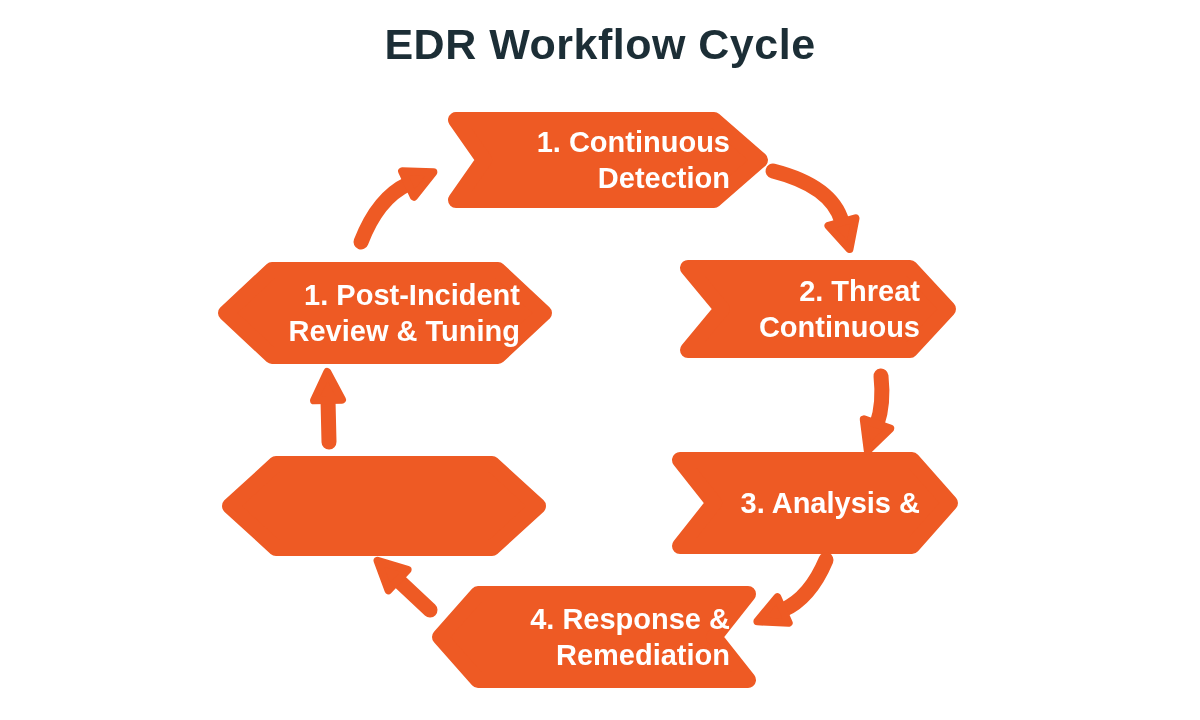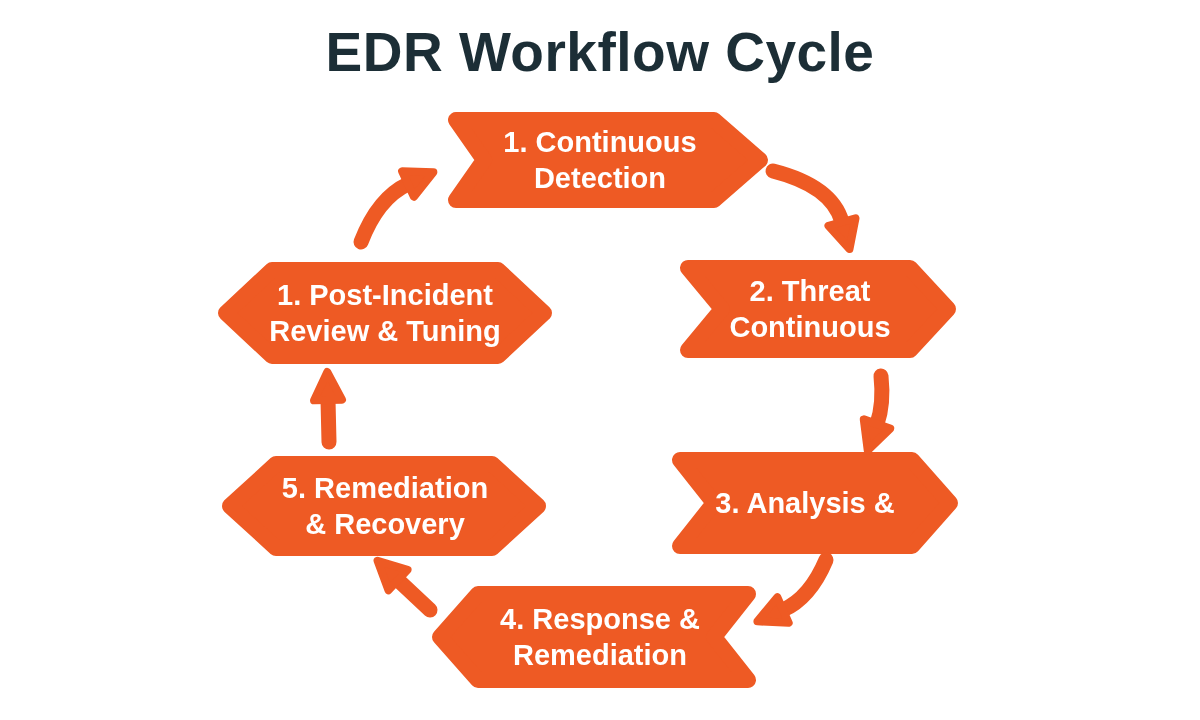--- a/index.html
+++ b/index.html
@@ -17,21 +17,21 @@
     background: var(--bg);
     overflow: hidden;
     font-family: "Liberation Sans", sans-serif;
   }
   .page-title {
     position: absolute;
     top: 20px;
     left: 0;
     width: 100%;
     text-align: center;
-    font-size: 55px;
+    font-size: 43px;
     font-weight: bold;
     letter-spacing: 0.5px;
     color: var(--title-color);
   }
   .diagram-svg {
     position: absolute;
     top: 0;
     left: 0;
   }
   .shape {
@@ -49,21 +49,21 @@
   .arrowhead {
     fill: var(--accent);
     stroke: var(--accent);
     stroke-width: 8;
     stroke-linejoin: round;
   }
   .step-label {
     position: absolute;
     display: flex;
     flex-direction: column;
-    align-items: center;
+    align-items: flex-end;
     justify-content: center;
     text-align: center;
     color: var(--step-text);
     font-weight: bold;
     font-size: 29px;
     line-height: 36px;
     white-space: nowrap;
     pointer-events: none;
   }
 </style>
@@ -104,22 +104,18 @@
     <span>2. Threat</span>
     <span>Continuous</span>
   </div>
   <div class="step-label" style="left:690px; top:457px; width:230px; height:92px;">
     <span>3. Analysis &amp;</span>
   </div>
   <div class="step-label" style="left:470px; top:591px; width:260px; height:92px;">
     <span>4. Response &amp;</span>
     <span>Remediation</span>
   </div>
-  <div class="step-label" style="left:255px; top:460px; width:260px; height:92px;">
-    <span>5. Remediation</span>
-    <span>&amp; Recovery</span>
-  </div>
   <div class="step-label" style="left:250px; top:267px; width:270px; height:92px;">
     <span>1. Post-Incident</span>
     <span>Review &amp; Tuning</span>
   </div>
 
 </div>
 
 </body></html>

